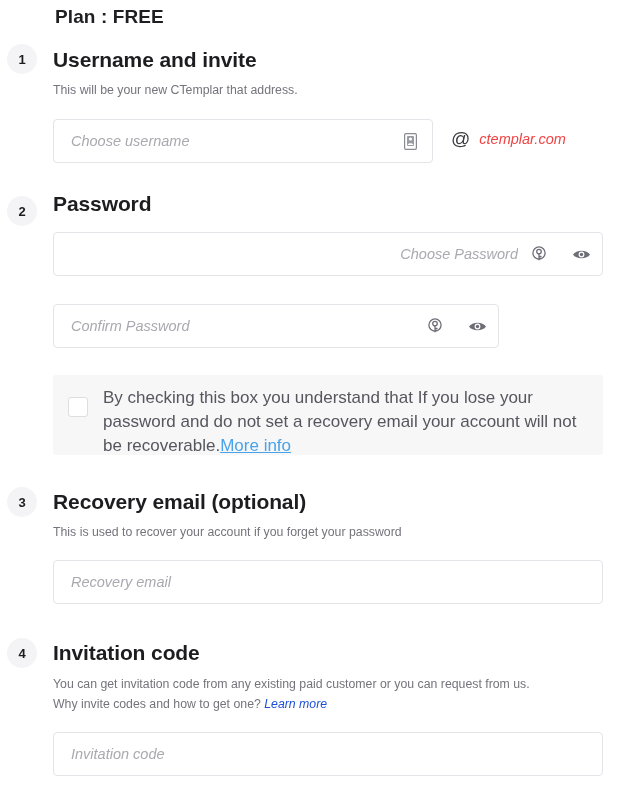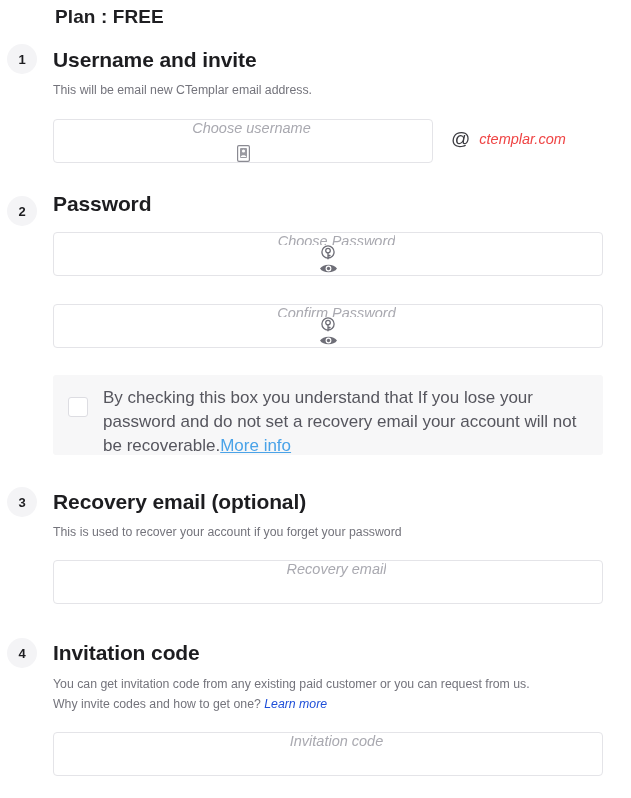--- a/index.html
+++ b/index.html
@@ -75,21 +75,20 @@
 
   
   .field {
     position: absolute;
     background: #ffffff;
     border: 1px solid #e4e4e8;
     border-radius: 4px;
     height: 44px;
     display: flex;
     align-items: center;
-    flex-direction: column;
   }
 
   .field .ph {
     flex: 1;
     font-size: 14.5px;
     font-style: italic;
     color: #a9a9b0;
     padding-left: 17px;
     white-space: nowrap;
     overflow: hidden;
@@ -122,21 +121,21 @@
   }
   .domain-text {
     font-size: 14.5px;
     font-style: italic;
     color: #ef4444;
     white-space: nowrap;
   }
 
   
   #field-password { left: 53px; top: 232px; width: 550px; text-align: right; }
-  #field-confirm  { left: 53px; top: 304px; width: 550px; }
+  #field-confirm  { left: 53px; top: 304px; width: 446px; }
   .field .icon-slot.pw { width: 42px; }
 
   
   #field-recovery   { left: 53px; top: 560px; width: 550px; }
   #field-invitation { left: 53px; top: 732px; width: 550px; }
 
   
   .consent-panel {
     position: absolute;
     left: 53px;
@@ -180,21 +179,21 @@
 <body>
 
 <div class="page">
 
   <div class="plan-title">Plan : FREE</div>
 
   <div class="step-badge" style="top:44px;">1</div>
 
   <div class="section-title" style="top:48px;">Username and invite</div>
 
-  <div class="section-sub" style="top:83px;">This will be email new CTemplar email address.</div>
+  <div class="section-sub" style="top:83px;">This will be your new CTemplar that address.</div>
 
   <div class="field" id="field-username">
     <div class="ph">Choose username</div>
     <div class="icon-slot">
       <svg width="13" height="17" viewBox="0 0 13 17">
         <rect x="0.6" y="0.6" width="11.8" height="15.8" rx="1.3" fill="#ffffff" stroke="#8a8a92" stroke-width="1.2"></rect>
         <rect x="3" y="3" width="7" height="10" rx="1" fill="#9a9aa1"></rect>
         <circle cx="6.5" cy="6" r="1.6" fill="#ffffff"></circle>
         <path d="M3.6 12 C3.9 9.6 9.1 9.6 9.4 12 Z" fill="#ffffff"></path>
       </svg>

